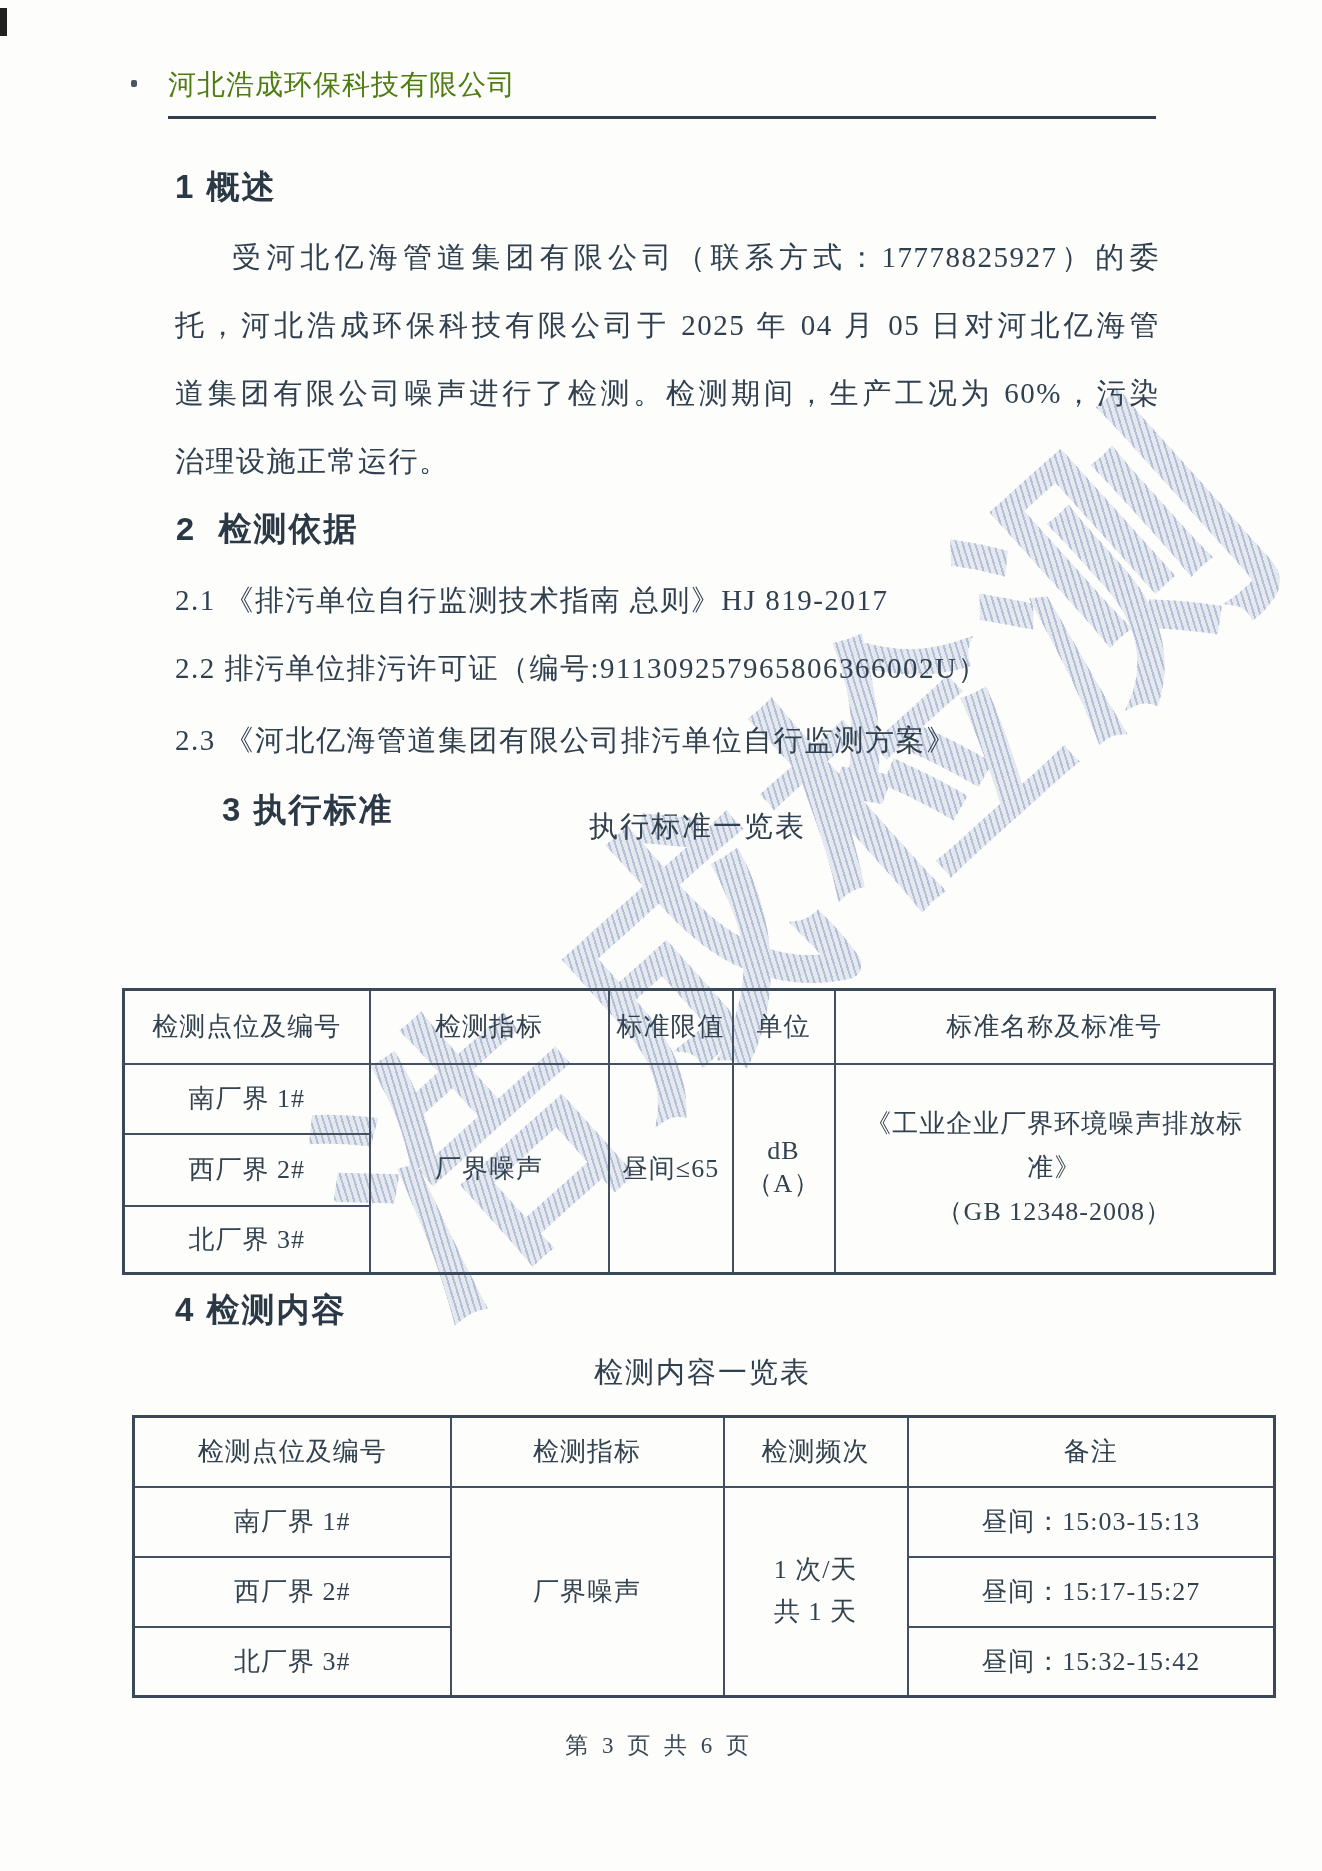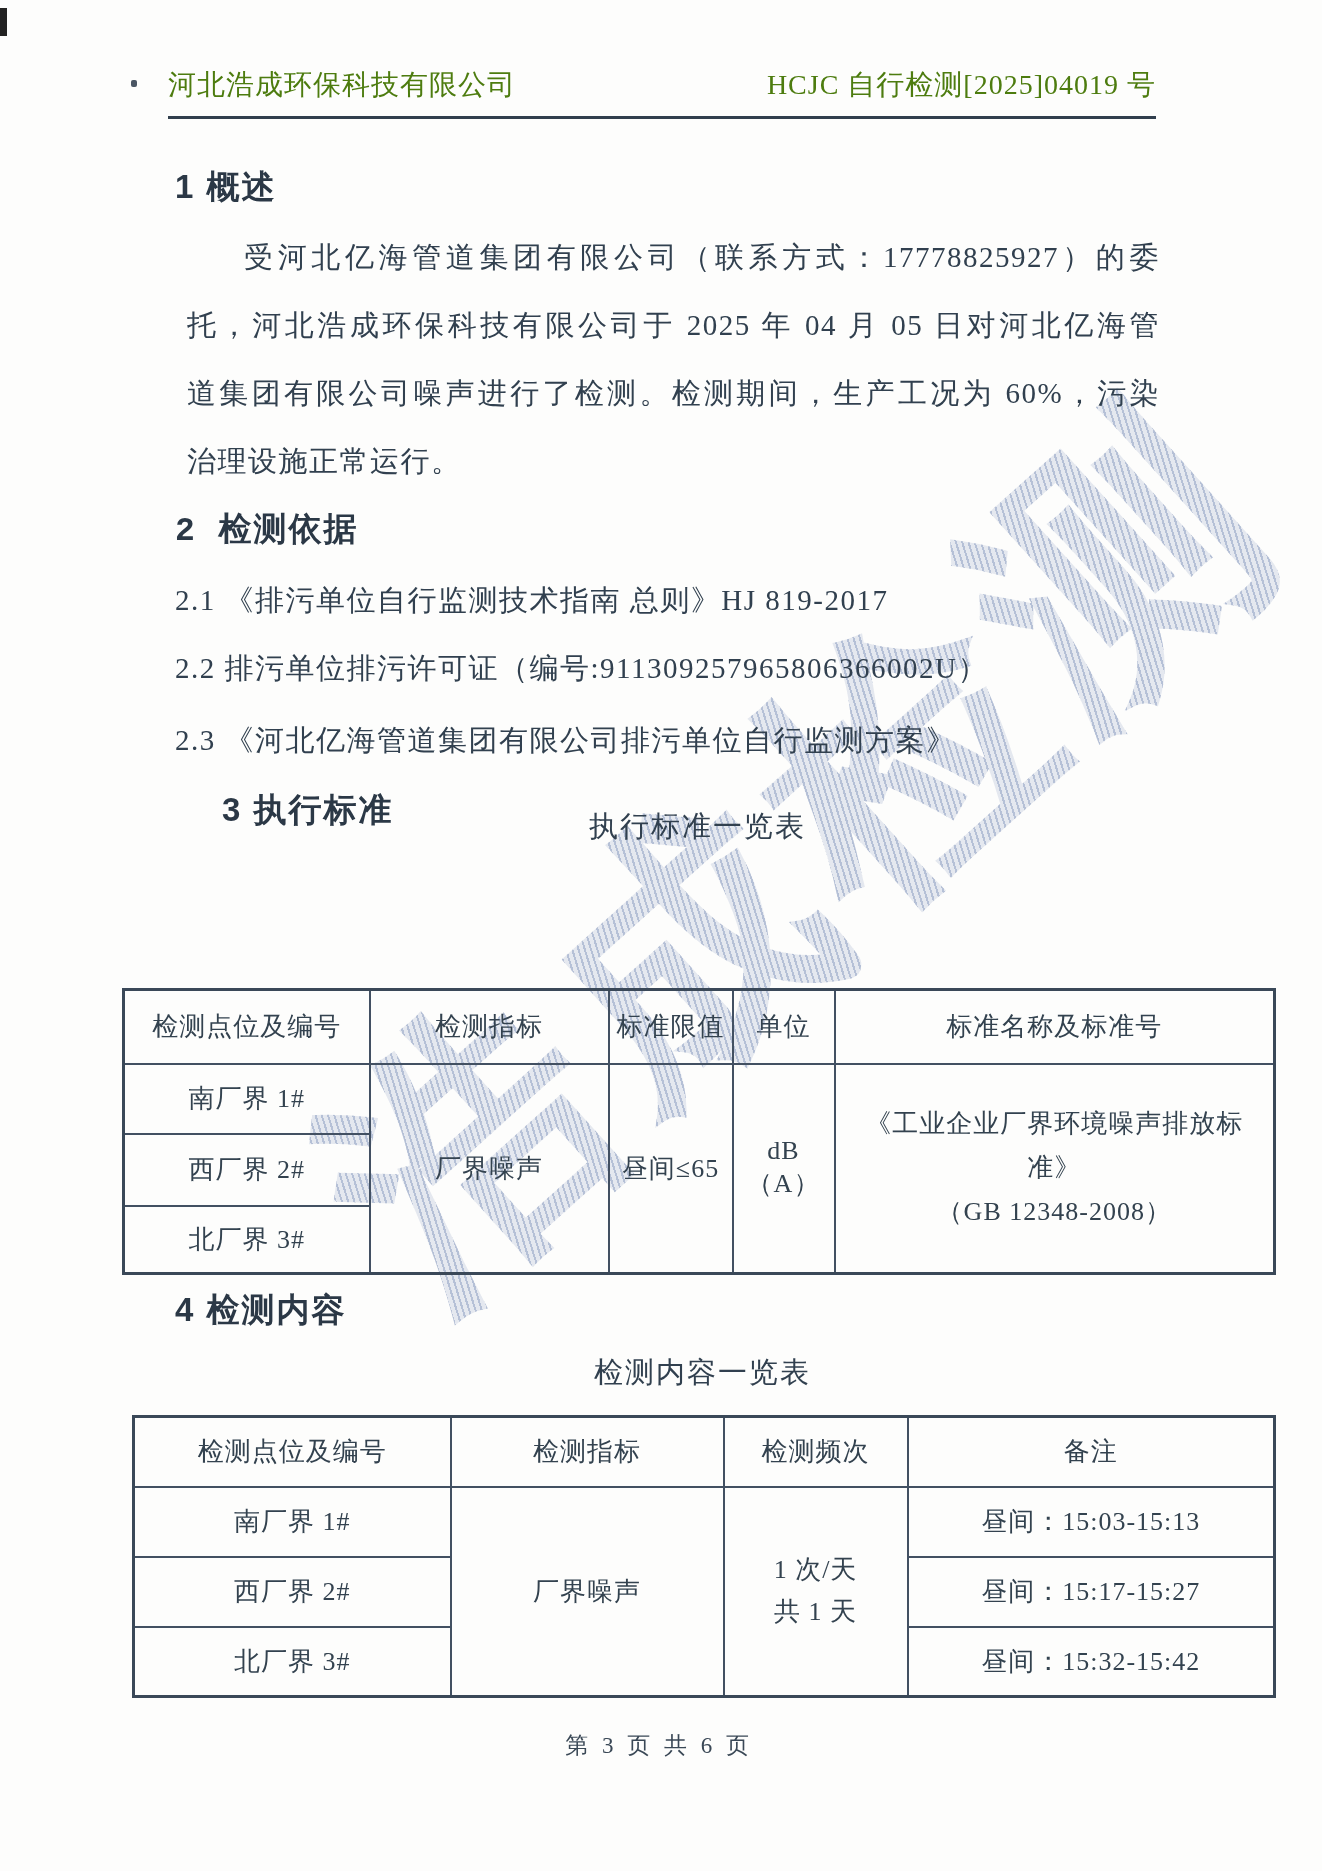--- a/index.html
+++ b/index.html
@@ -45,21 +45,21 @@
   .sec{
     position:absolute;left:175px;margin:0;
     font-family:"Liberation Sans","DejaVu Sans",sans-serif;
     font-weight:700;font-size:33px;line-height:44px;color:#2b3846;
     letter-spacing:2px;white-space:pre;z-index:1;
   }
   .para{
     position:absolute;left:175px;top:223px;width:985px;
     font-size:29px;line-height:68px;letter-spacing:1.5px;color:#31404f;z-index:1;
   }
-  .pline{white-space:nowrap;margin-left:12px;}
+  .pline{white-space:nowrap;}
   .fill{white-space:normal;text-align:justify;text-align-last:justify;}
   .indent{padding-left:57px;}
 
   .ref-item{
     position:absolute;left:175px;width:1000px;height:44px;
     font-size:29px;line-height:44px;letter-spacing:1.5px;white-space:pre;z-index:1;
   }
 
   .tbl-title{
     position:absolute;margin:0;text-align:center;
@@ -94,21 +94,20 @@
 
   <div class="corner-mark"></div>
   <div class="speck"></div>
 
   <div class="watermark">
     <span class="wm-text">浩成检测</span>
   </div>
 
   <header class="doc-header">
     <span>河北浩成环保科技有限公司</span>
-    <span>HCJC 自行检测[2025]04019 号</span>
   </header>
   <div class="header-rule"></div>
 
   <h2 class="sec" style="top:165px;">1 概述</h2>
 
   <div class="para">
     <div class="pline indent fill">受河北亿海管道集团有限公司（联系方式：17778825927）的委</div>
     <div class="pline fill">托，河北浩成环保科技有限公司于 2025 年 04 月 05 日对河北亿海管</div>
     <div class="pline fill">道集团有限公司噪声进行了检测。检测期间，生产工况为 60%，污染</div>
     <div class="pline">治理设施正常运行。</div>

